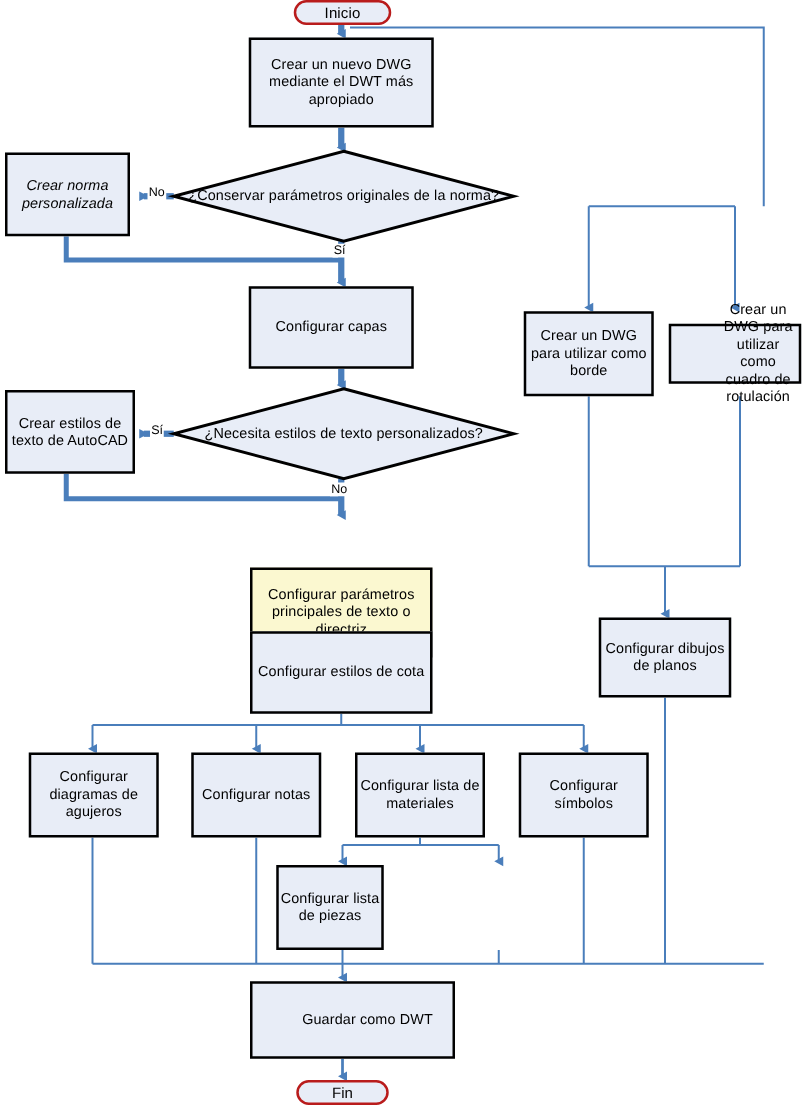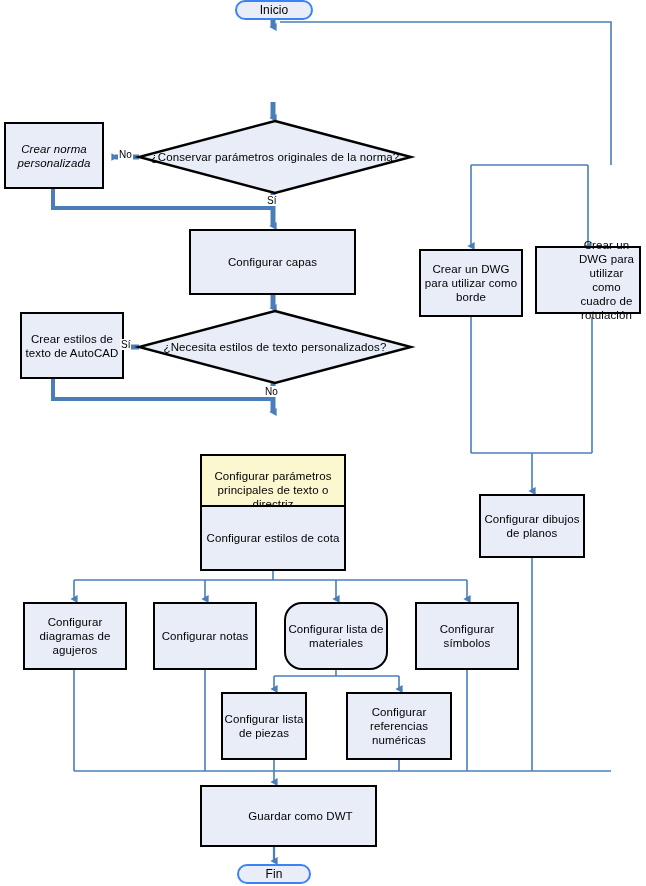--- a/index.html
+++ b/index.html
@@ -6,21 +6,21 @@
   html,body{margin:0;padding:0;background:#ffffff;}
   body{font-family:"Liberation Sans","DejaVu Sans",sans-serif;}
   #canvas{position:relative;width:646px;height:886px;background:#ffffff;overflow:hidden;}
   #edges{position:absolute;left:0;top:0;width:646px;height:886px;}
 
   .node{position:absolute;box-sizing:border-box;display:flex;align-items:center;
         justify-content:center;text-align:center;color:#000000;
         font-size:11.5px;line-height:14px;letter-spacing:.1px;}
   .proc{background:#e8edf7;border:2px solid #000000;}
   .proc.hl{background:#fbf8d0;}
-  .term{background:#e8edf7;border:2px solid #3b82f6;border-radius:14px;font-size:12px;}
+  .term{background:#e8edf7;border:2px solid #b91c1c;border-radius:14px;font-size:12px;}
   .dec{background:transparent;border:none;}
   .dec .dectxt{position:relative;z-index:2;padding:0 6px;}
   .elabel{position:absolute;font-size:10px;color:#000;background:#fff;
           padding:0 1px;line-height:11px;z-index:5;}
 </style>
 </head>
 <body>
 
 <div id="canvas">
 
@@ -93,86 +93,86 @@
 
       <path d="M275,121 L411,157 L275,193 L139,157 Z" fill="#e8edf7" stroke="#000000" stroke-width="2.4"></path>
       <path d="M275,311 L411,347 L275,383 L139,347 Z" fill="#e8edf7" stroke="#000000" stroke-width="2.4"></path>
     </g>
   </svg>
 
   <div class="node term" style="left:235px;top:0px;width:78px;height:20px;">
     <span>Inicio</span>
   </div>
 
+  <div class="node proc" style="left:199px;top:30px;width:148px;height:72px;">
+    <span>Crear un nuevo DWG mediante el DWT más apropiado</span>
+  </div>
 
   <div class="node dec" style="left:139px;top:121px;width:272px;height:72px;">
     <span class="dectxt">¿Conservar parámetros originales de la norma?</span>
   </div>
 
   <div class="node proc" style="left:4px;top:122px;width:100px;height:67px;font-style:italic;">
     <span>Crear norma personalizada</span>
   </div>
 
-  <div class="node proc" style="left:189px;top:229px;width:167px;height:66px;">
+  <div class="node proc" style="left:199px;top:229px;width:132px;height:66px;">
     <span>Configurar capas</span>
   </div>
 
   <div class="node dec" style="left:139px;top:311px;width:272px;height:72px;">
     <span class="dectxt">¿Necesita estilos de texto personalizados?</span>
   </div>
 
-  <div class="node proc" style="left:4px;top:312px;width:104px;height:67px;margin-left:16px;">
+  <div class="node proc" style="left:4px;top:312px;width:104px;height:67px;">
     <span>Crear estilos de texto de AutoCAD</span>
   </div>
 
   <div class="node proc hl" style="left:200px;top:415px;width:146px;height:72px;margin-top:39px;">
     <span>Configurar parámetros principales de texto o directriz</span>
   </div>
 
   <div class="node proc" style="left:200px;top:505px;width:146px;height:66px;">
     <span>Configurar estilos de cota</span>
   </div>
 
   <div class="node proc" style="left:23px;top:602px;width:104px;height:68px;">
     <span>Configurar diagramas de agujeros</span>
   </div>
 
   <div class="node proc" style="left:153px;top:602px;width:104px;height:68px;">
     <span>Configurar notas</span>
   </div>
 
-  <div class="node proc" style="left:284px;top:602px;width:104px;height:68px;border-radius:18px;">
+  <div class="node proc" style="left:284px;top:602px;width:104px;height:68px;">
     <span>Configurar lista de materiales</span>
   </div>
 
   <div class="node proc" style="left:415px;top:602px;width:104px;height:68px;justify-content:center;">
     <span>Configurar símbolos</span>
   </div>
 
   <div class="node proc" style="left:221px;top:692px;width:86px;height:68px;">
     <span>Configurar lista de piezas</span>
   </div>
 
-  <div class="node proc" style="left:346px;top:692px;width:106px;height:68px;">
-    <span>Configurar referencias numéricas</span>
-  </div>
 
-  <div class="node proc" style="left:200px;top:785px;width:177px;height:62px;padding-left:24px;">
+  <div class="node proc" style="left:200px;top:785px;width:164px;height:62px;padding-left:24px;">
     <span>Guardar como DWT</span>
   </div>
 
   <div class="node term" style="left:237px;top:864px;width:74px;height:20px;">
     <span>Fin</span>
   </div>
 
   <div class="node proc" style="left:419px;top:249px;width:104px;height:68px;">
     <span>Crear un DWG para utilizar como borde</span>
   </div>
 
-  <div class="node proc" style="left:535px;top:246px;width:106px;height:68px;padding-left:37px;">
+  <div class="node proc" style="left:535px;top:259px;width:106px;height:48px;padding-left:37px;">
     <span>Crear un DWG para utilizar como cuadro de rotulación</span>
   </div>
 
   <div class="node proc" style="left:479px;top:494px;width:106px;height:64px;">
     <span>Configurar dibujos de planos</span>
   </div>
 
   <div class="elabel" style="left:118px;top:149px;"><span>No</span></div>
   <div class="elabel" style="left:266px;top:195px;"><span>Sí</span></div>
   <div class="elabel" style="left:120px;top:339px;"><span>Sí</span></div>

